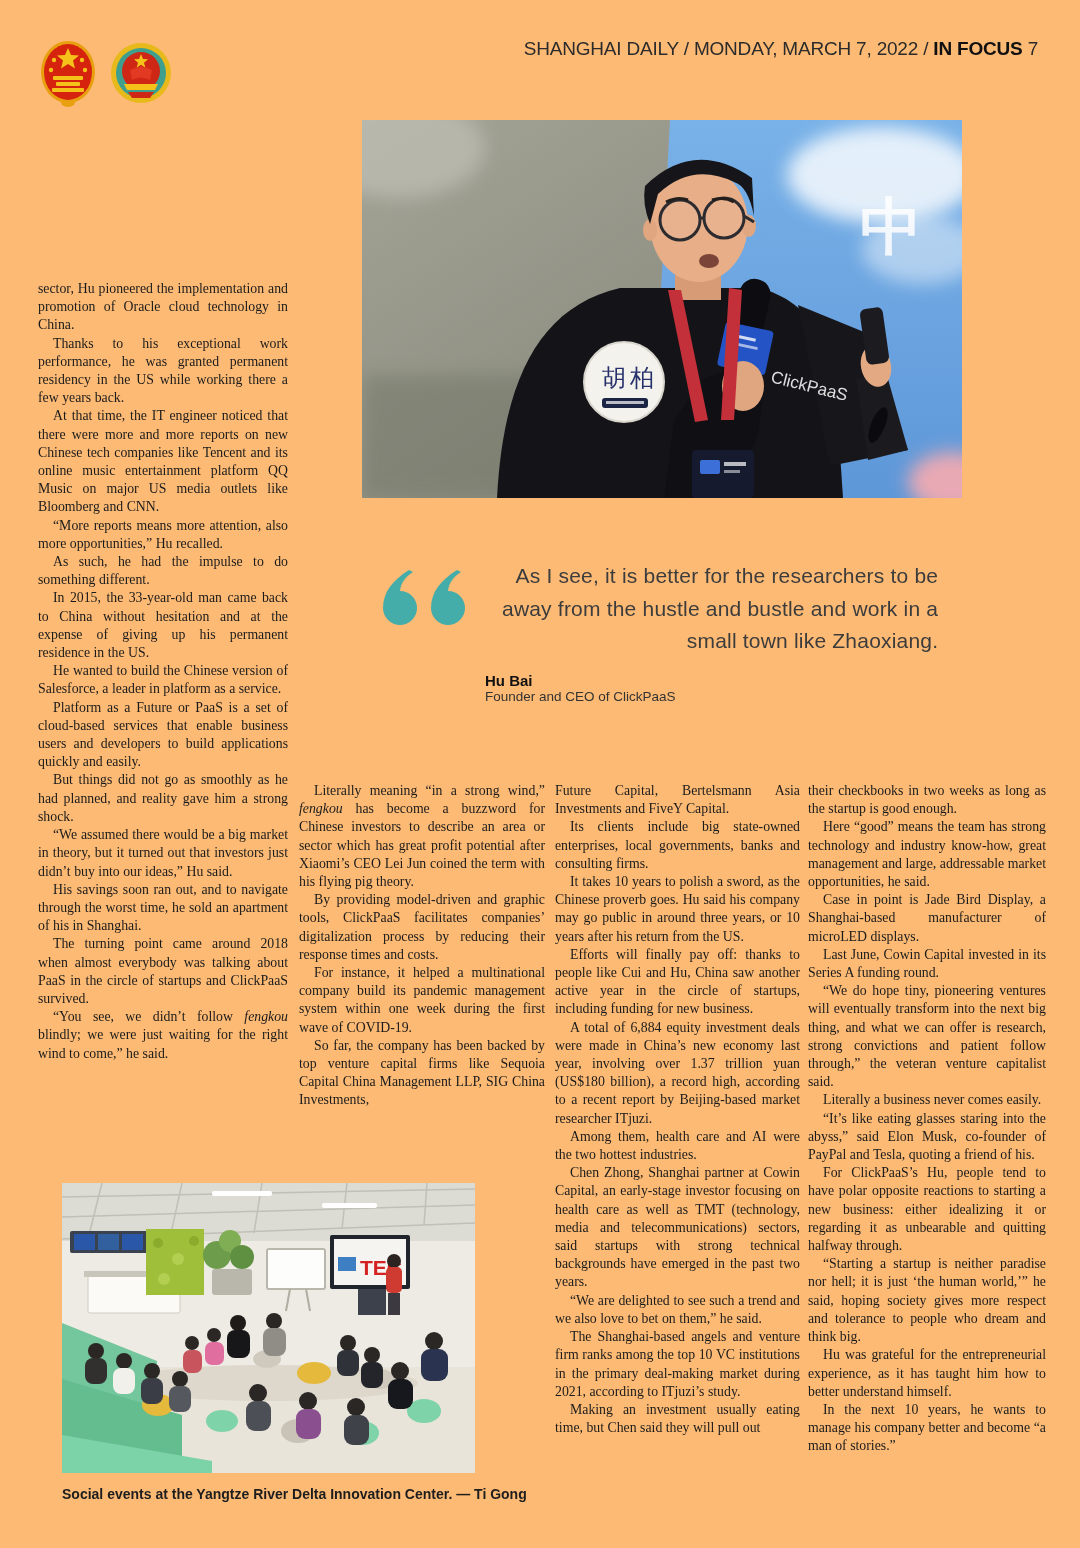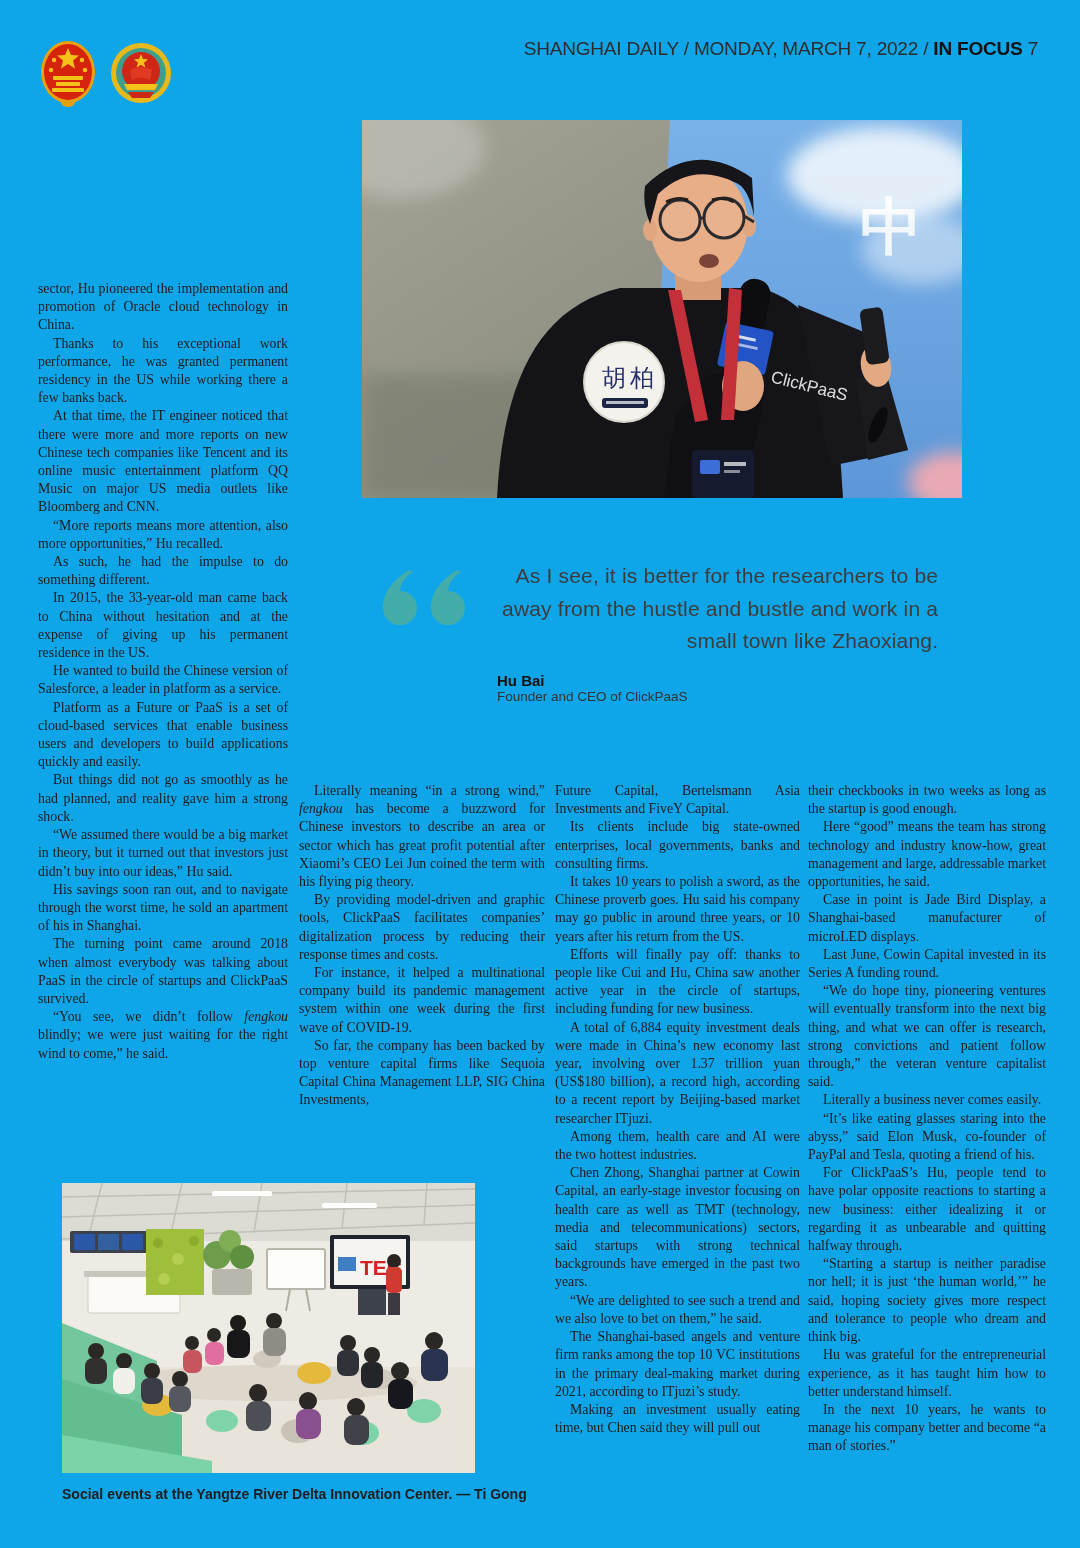--- a/index.html
+++ b/index.html
@@ -1,31 +1,31 @@
 <!DOCTYPE html>
 <html><head>
 <meta charset="utf-8">
 <style>
   html,body{margin:0;padding:0;background:#ffffff;}
-  .page{position:relative;width:1080px;height:1548px;background:#0ea5e9;overflow:hidden;
+  .page{position:relative;width:1080px;height:1548px;background:#fdba74;overflow:hidden;
         font-family:"Liberation Serif","DejaVu Serif",serif;text-decoration:underline;}
   
   .masthead{position:absolute;top:38px;right:42px;font-family:"Liberation Sans","DejaVu Sans",sans-serif;
             font-size:19px;letter-spacing:-0.2px;color:#2b2b2b;white-space:nowrap;}
   .masthead b{font-weight:700;color:#111;}
   .emblems{position:absolute;left:40px;top:40px;display:flex;gap:14px;align-items:flex-start;}
   
   .photo-main{position:absolute;left:362px;top:120px;width:600px;height:378px;overflow:hidden;}
   .photo-event{position:absolute;left:62px;top:1183px;width:413px;height:290px;overflow:hidden;}
   
   .quote-block{position:absolute;left:375px;top:560px;width:640px;}
   .quote-mark{position:absolute;left:0;top:8px;}
   .quote-lines{position:absolute;left:127px;top:0;font-family:"Liberation Sans","DejaVu Sans",sans-serif;
                font-size:21px;line-height:32.5px;color:#3c3c3c;letter-spacing:0.2px;text-align:right;}
-  .quote-attrib{position:absolute;left:122px;top:112px;font-family:"Liberation Sans","DejaVu Sans",sans-serif;}
+  .quote-attrib{position:absolute;left:110px;top:112px;font-family:"Liberation Sans","DejaVu Sans",sans-serif;}
   .quote-name{font-size:15px;font-weight:700;color:#111;margin:0;}
   .quote-title{font-size:13.5px;color:#333;margin:0 0 0 0;}
   
   .col{position:absolute;font-size:13.8px;line-height:18.2px;text-align:justify;color:#1b1b1b;
        overflow:hidden;hyphens:auto;-webkit-hyphens:auto;}
   .col p{margin:0;text-indent:15px;}
   .col p.noindent{text-indent:0;}
   .col i{font-style:italic;}
   .col1{left:38px;top:280px;width:250px;height:885px;}
   .col2{left:299px;top:782px;width:246px;height:372px;}
@@ -143,21 +143,21 @@
       <div>small town like Zhaoxiang.</div>
     </div>
     <div class="quote-attrib">
       <p class="quote-name">Hu Bai</p>
       <p class="quote-title">Founder and CEO of ClickPaaS</p>
     </div>
   </div>
 
   <div class="col col1">
     <p class="noindent">sector, Hu pioneered the implementation and promotion of Oracle cloud technology in China.</p>
-    <p>Thanks to his exceptional work performance, he was granted permanent residency in the US while working there a few banks back.</p>
+    <p>Thanks to his exceptional work performance, he was granted permanent residency in the US while working there a few years back.</p>
     <p>At that time, the IT engineer noticed that there were more and more reports on new Chinese tech companies like Tencent and its online music entertainment platform QQ Music on major US media outlets like Bloomberg and CNN.</p>
     <p>“More reports means more attention, also more opportunities,” Hu recalled.</p>
     <p>As such, he had the impulse to do something different.</p>
     <p>In 2015, the 33-year-old man came back to China without hesitation and at the expense of giving up his permanent residence in the US.</p>
     <p>He wanted to build the Chinese version of Salesforce, a leader in platform as a service.</p>
     <p>Platform as a Future or PaaS is a set of cloud-based services that enable business users and developers to build applications quickly and easily.</p>
     <p>But things did not go as smoothly as he had planned, and reality gave him a strong shock.</p>
     <p>“We assumed there would be a big market in theory, but it turned out that investors just didn’t buy into our ideas,” Hu said.</p>
     <p>His savings soon ran out, and to navigate through the worst time, he sold an apartment of his in Shanghai.</p>
     <p>The turning point came around 2018 when almost everybody was talking about PaaS in the circle of startups and ClickPaaS survived.</p>

